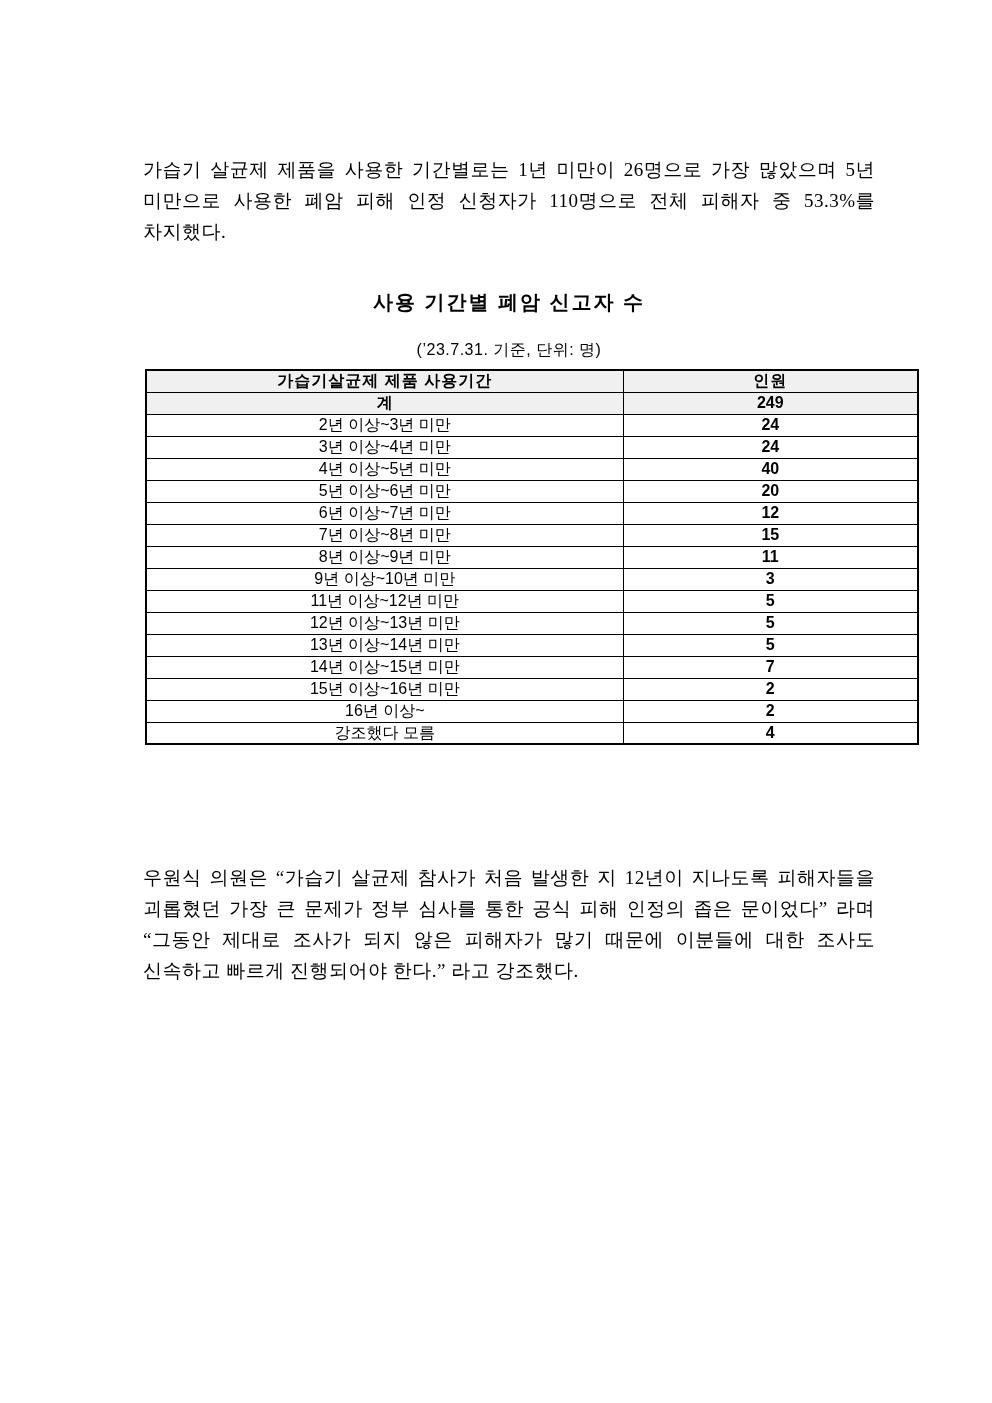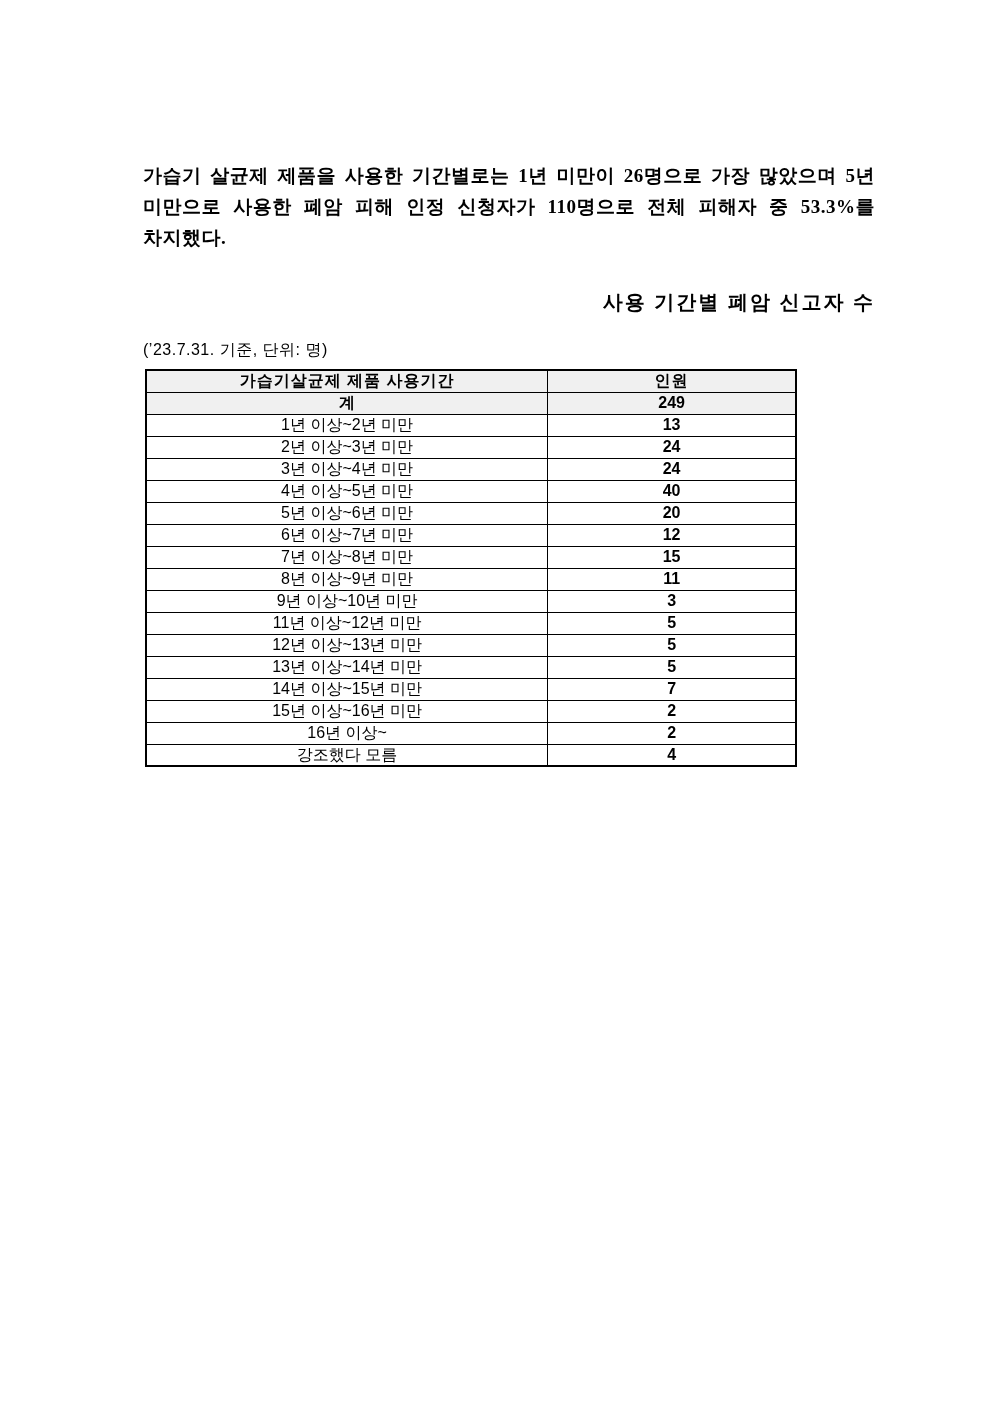--- a/index.html
+++ b/index.html
@@ -20,42 +20,42 @@
   }
   .serif-para {
     font-family: "Liberation Serif", "DejaVu Serif", serif;
     font-size: 19px;
     line-height: 31px;
     text-align: justify;
     text-justify: inter-word;
     word-break: keep-all;
     letter-spacing: 0.5px;
   }
-  .intro { top: 160px; font-weight: bold; }
+  .intro { top: 154px; }
   .closing { top: 862px; }
   .tbl-title {
     top: 289px;
-    text-align: right;
+    text-align: center;
     font-family: "Liberation Sans", "DejaVu Sans", sans-serif;
     font-size: 20px;
     font-weight: 700;
     letter-spacing: 2px;
   }
   .tbl-note {
     top: 340px;
-    text-align: left;
+    text-align: center;
     font-family: "Liberation Sans", "DejaVu Sans", sans-serif;
     font-size: 16px;
     letter-spacing: 0.5px;
   }
   table.period-table {
     position: absolute;
     left: 145px;
     top: 369px;
-    width: 652px;
+    width: 774px;
     border-collapse: collapse;
     table-layout: fixed;
     font-family: "Liberation Sans", "DejaVu Sans", sans-serif;
     font-size: 16px;
     border: 2px solid #000000;
   }
   .period-table th,
   .period-table td {
     border: 1px solid #000000;
     height: 22px;
@@ -99,24 +99,20 @@
       <tr>
         <th>가습기살균제 제품 사용기간</th>
         <th>인원</th>
       </tr>
     </thead>
     <tbody>
       <tr class="total-row">
         <td>계</td>
         <td>249</td>
       </tr>
-        <tr>
-          <td class="period-cell">1년 이상~2년 미만</td>
-          <td class="count-cell">13</td>
-        </tr>
         <tr>
           <td class="period-cell">2년 이상~3년 미만</td>
           <td class="count-cell">24</td>
         </tr>
         <tr>
           <td class="period-cell">3년 이상~4년 미만</td>
           <td class="count-cell">24</td>
         </tr>
         <tr>
           <td class="period-cell">4년 이상~5년 미만</td>
@@ -166,14 +162,15 @@
           <td class="period-cell">16년 이상~</td>
           <td class="count-cell">2</td>
         </tr>
         <tr>
           <td class="period-cell">강조했다 모름</td>
           <td class="count-cell">4</td>
         </tr>
       </tbody>
   </table>
 
+  <p class="content-block serif-para closing">우원식 의원은 “가습기 살균제 참사가 처음 발생한 지 12년이 지나도록 피해자들을 괴롭혔던 가장 큰 문제가 정부 심사를 통한 공식 피해 인정의 좁은 문이었다” 라며 “그동안 제대로 조사가 되지 않은 피해자가 많기 때문에 이분들에 대한 조사도 신속하고 빠르게 진행되어야 한다.” 라고 강조했다.</p>
 
 </div>
 
 </body></html>

